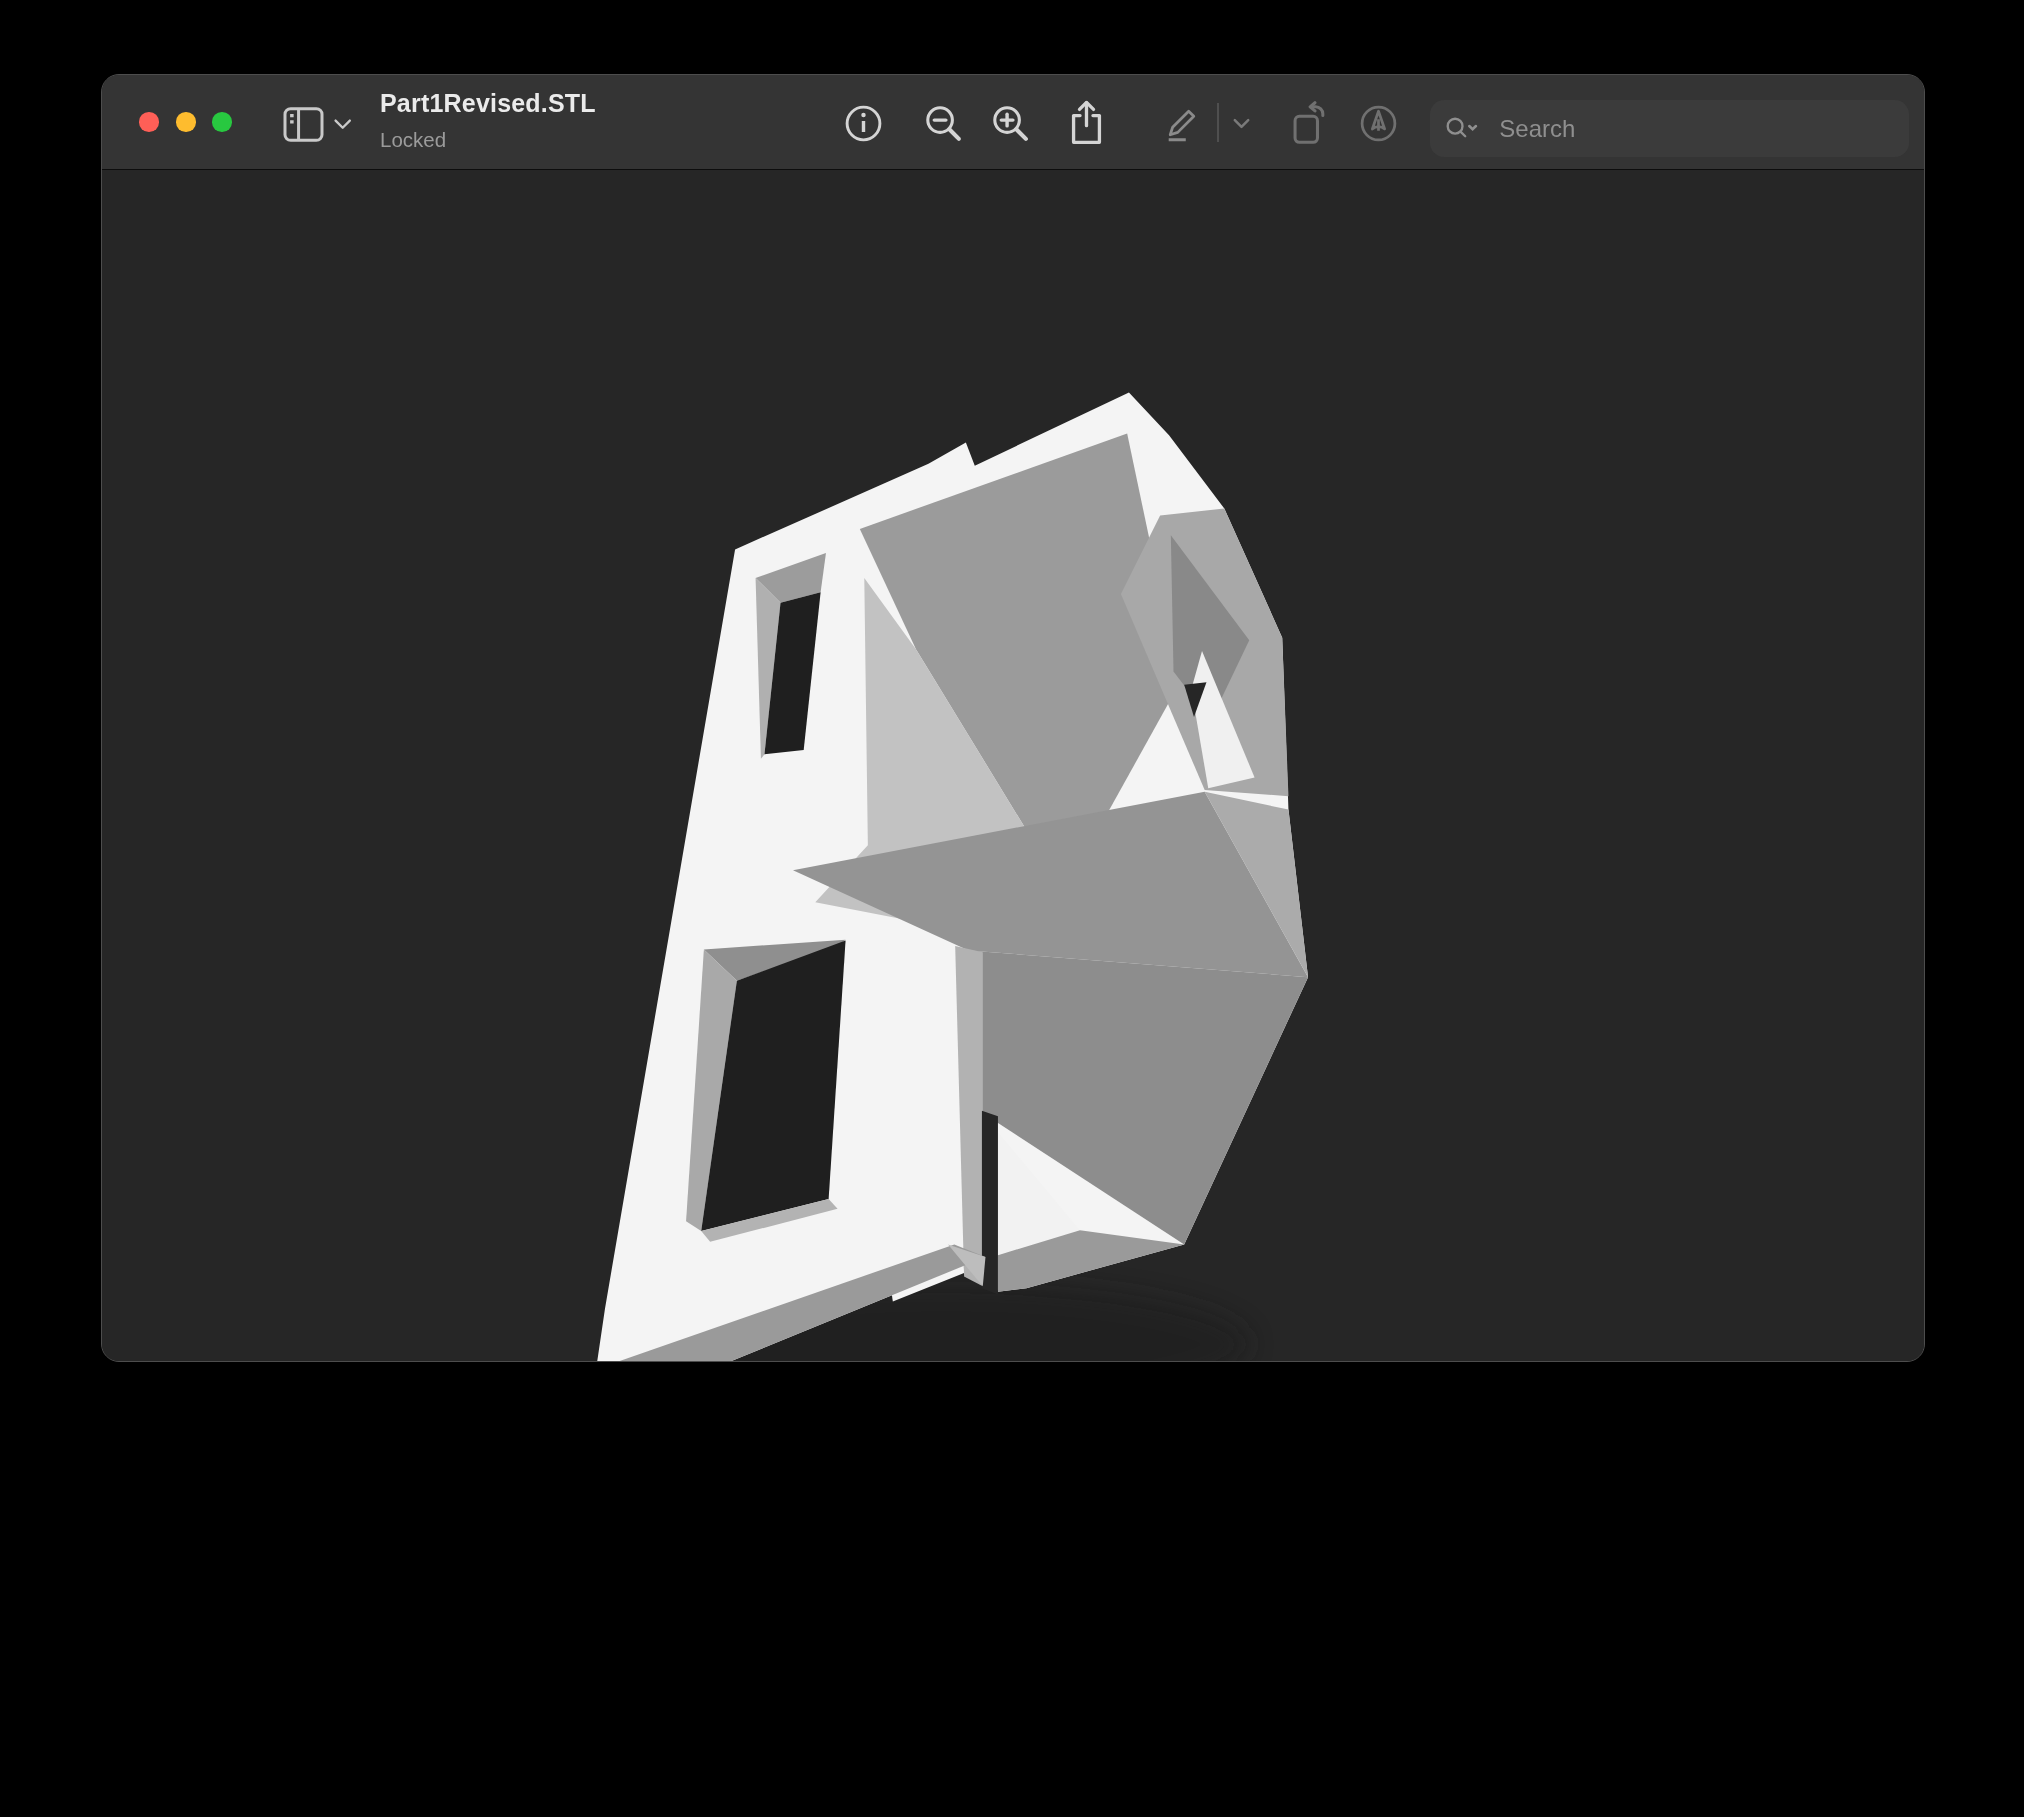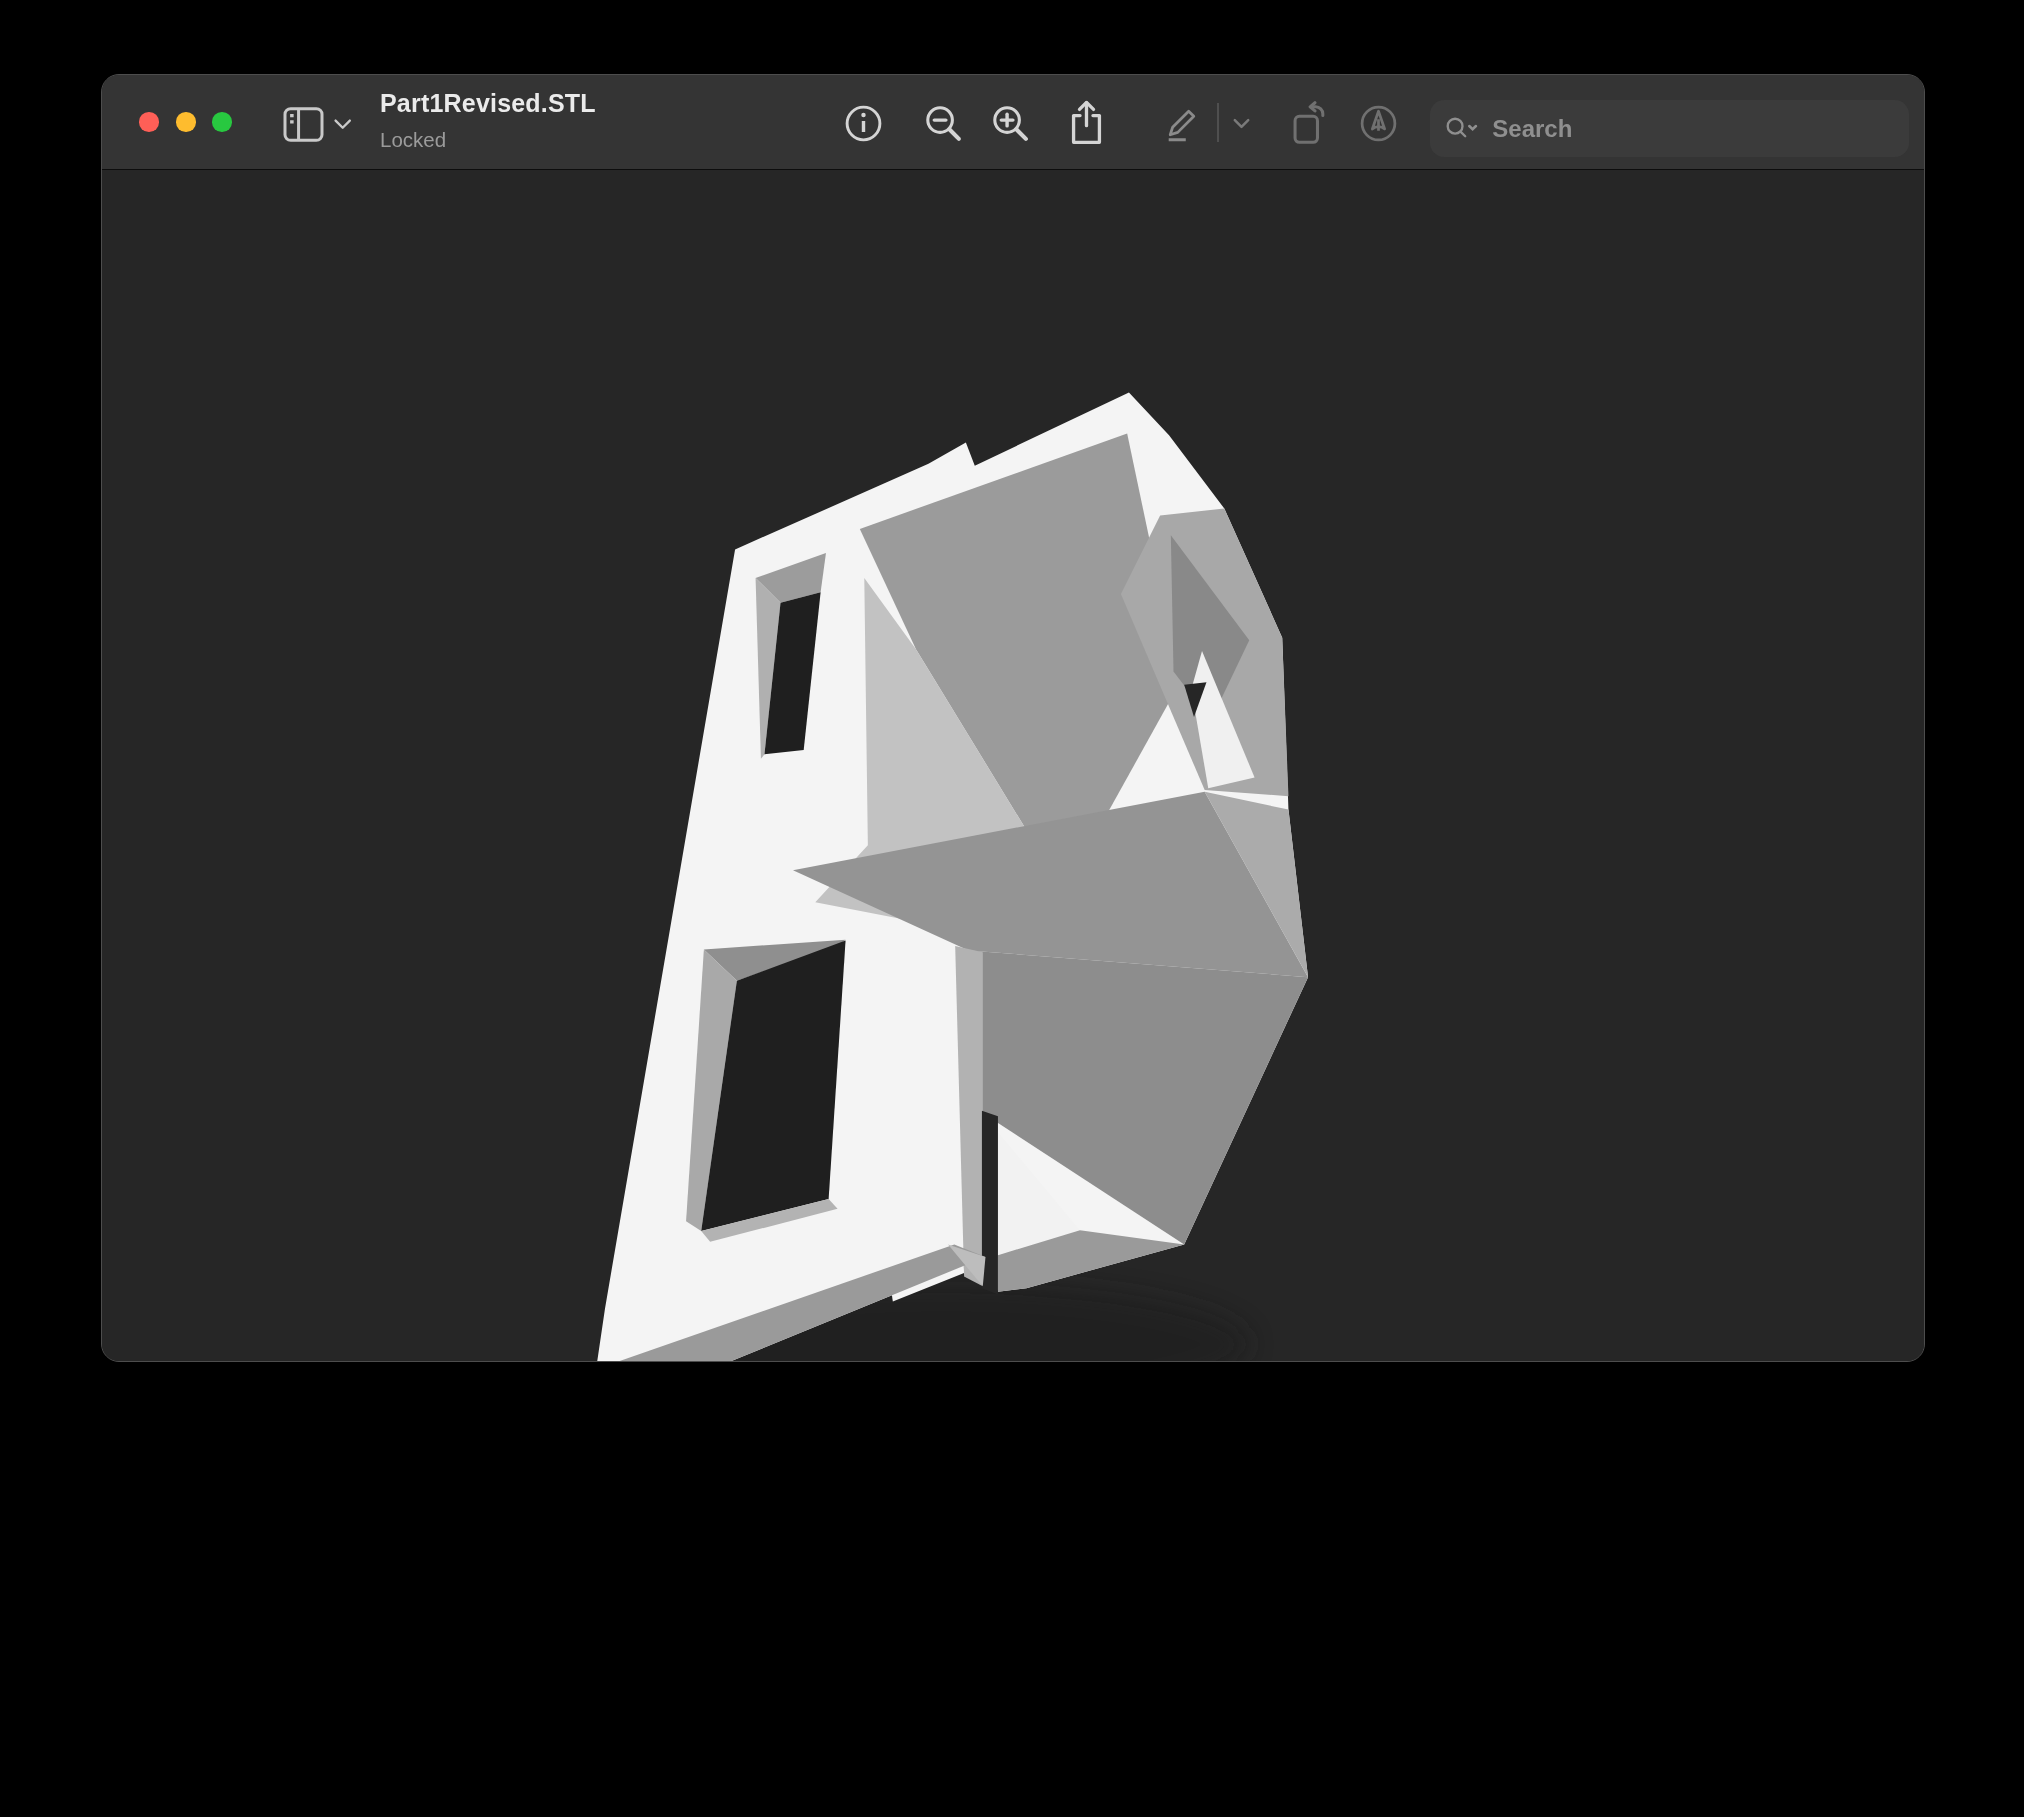--- a/index.html
+++ b/index.html
@@ -30,23 +30,22 @@
   .title{font-size:25px;font-weight:700;color:#ebebeb;letter-spacing:0.2px;}
   .subtitle{font-size:20.5px;color:#9b9b9b;margin-top:10px;}
   .divider{position:absolute;left:1115px;top:28px;width:1.8px;height:39px;background:#4f4f4f;}
   .search{
     position:absolute;left:1328px;top:25px;width:479px;height:57px;
     background:#3b3b3b;border-radius:14.3px;display:flex;align-items:center;
     padding:0 14.3px;box-sizing:border-box;
   }
   .search input{
     flex:1;background:transparent;border:none;outline:none;
-    font-size:24px;color:#86efac;margin-left:9px;
+    font-size:24px;color:#86efac;margin-left:16px;
     font-family:"Liberation Sans","DejaVu Sans",sans-serif;
-    font-weight:bold;
   }
   .search input::placeholder{color:#8f8f8f;opacity:1;}
   .viewer{position:absolute;left:0;top:95px;right:0;bottom:0;background:#262626;}
   .model-svg{position:absolute;left:470px;top:194px;width:802px;height:1114px;}
 </style>
 </head>
 <body>
 
 <div class="window">
 

